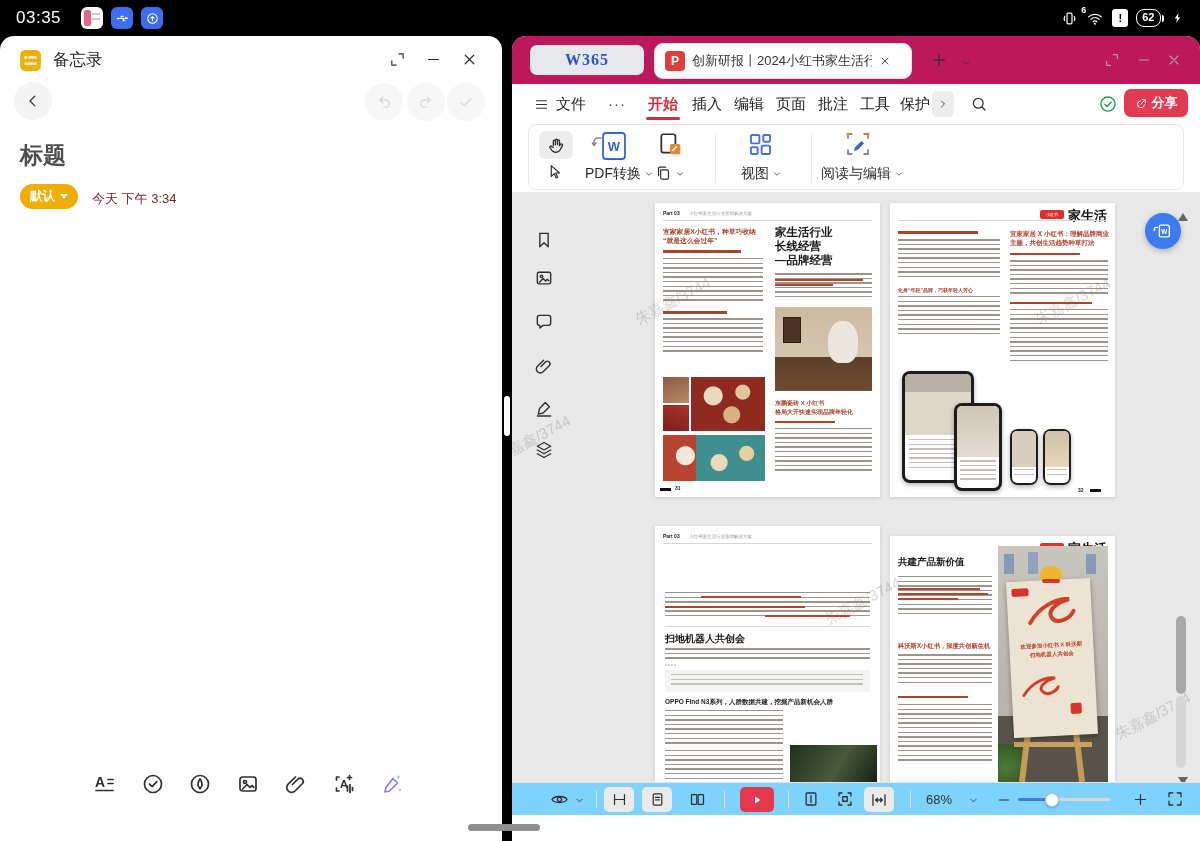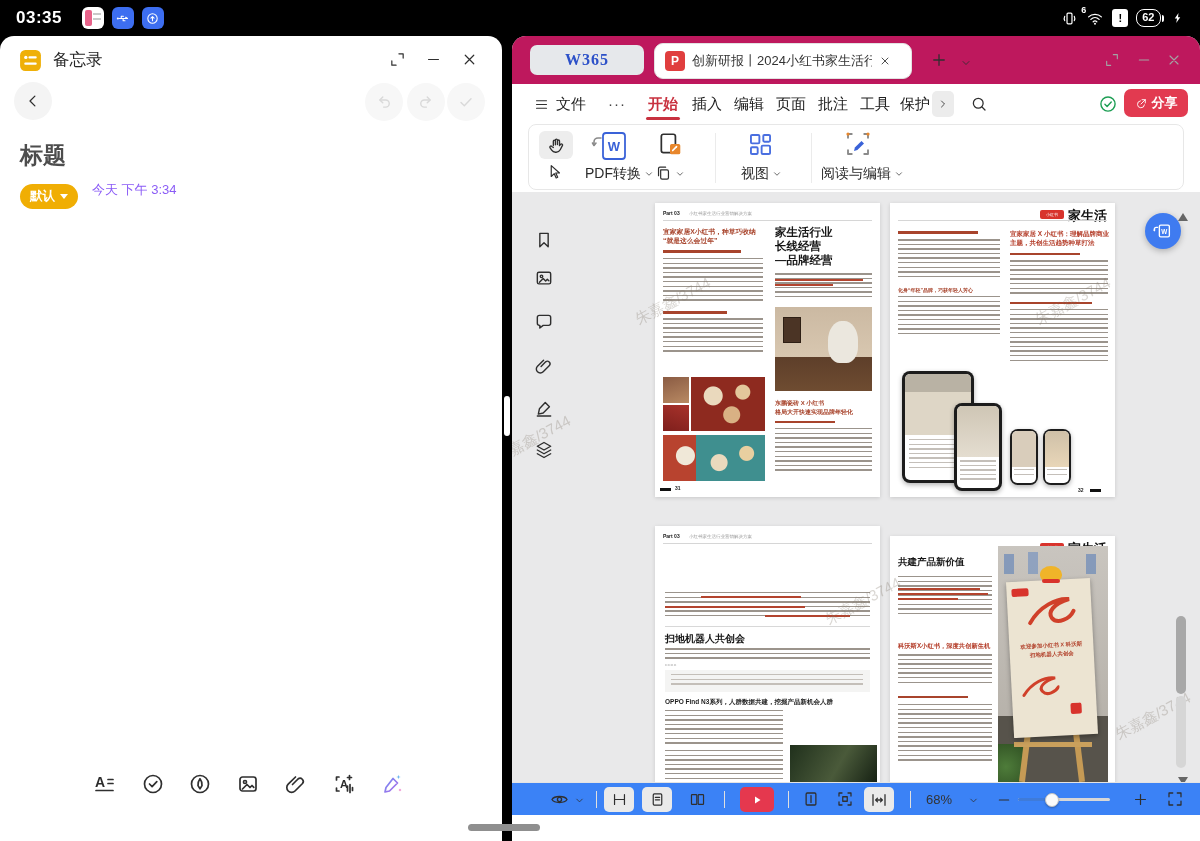--- a/index.html
+++ b/index.html
@@ -5,21 +5,21 @@
 *{margin:0;padding:0;box-sizing:border-box}
 html,body{width:1200px;height:841px;overflow:hidden}
 body{background:#000;font-family:"Liberation Sans","DejaVu Sans",sans-serif;position:relative}
 .abs{position:absolute}
 .win{position:absolute;top:36px;height:805px;background:#fff;overflow:hidden;border-radius:14px 14px 0 0}
 .win-left{left:0;width:502px}
 .win-right{left:512px;width:688px}
 
 .statusbar{position:absolute;top:0;left:0;width:1200px;height:36px;background:#000;color:#fff;display:flex;align-items:center;justify-content:space-between;padding:0 16px}
 .sb-left,.sb-right{display:flex;align-items:center;gap:8px}
-.sb-time{font-size:17px;font-weight:bold;letter-spacing:.5px;margin-right:12px}
+.sb-time{font-size:17px;font-weight:normal;letter-spacing:.5px;margin-right:12px}
 .sb-app{width:22px;height:22px;border-radius:6px;display:flex;align-items:center;justify-content:center}
 .sb-app-blue{background:#3d6ef0}
 .sb-app-notes{background:#fff;position:relative;overflow:hidden}
 .sb-app-notes i{position:absolute;left:3px;top:3px;width:7px;height:16px;background:#e8638a;border-radius:2px}
 .sb-app-notes em{position:absolute;right:3px;top:6px;width:8px;height:2px;background:#c9c9c9}
 .sb-app-notes em+em{top:11px}
 .battery{display:flex;align-items:center}
 .batt-body{border:1.5px solid #fff;border-radius:8px;padding:0 5px;font-size:11px;font-weight:bold;height:18px;line-height:15px}
 .batt-cap{width:2.5px;height:7px;background:#fff;border-radius:0 2px 2px 0;margin-left:1px}
 
@@ -29,21 +29,21 @@
 .icg{stroke:#1d9e54}
 .icgr{stroke:#a3a3a3}
 .icd{stroke:#d9d9d9}
 
 .n-header{position:absolute;top:0;left:0;right:16px;height:48px;display:flex;align-items:center}
 .n-apptitle{font-size:16.5px;color:#262626;margin-left:10px}
 .circle-btn{position:absolute;width:38px;height:38px;border-radius:50%;background:#f4f4f4;display:flex;align-items:center;justify-content:center}
 .n-title{position:absolute;left:20px;top:104px;font-size:23px;font-weight:bold;color:#4d4d4d}
 .n-pill{position:absolute;left:20px;top:148px;height:25px;padding:0 10px;background:#f0ae04;border-radius:13px;color:#fff;font-size:12.5px;font-weight:bold;display:flex;align-items:center;gap:5px}
 .caret-w{width:0;height:0;border-left:4px solid transparent;border-right:4px solid transparent;border-top:5px solid #fff}
-.n-time{position:absolute;left:92px;top:145px;font-size:13px;color:#8b5cf6}
+.n-time{position:absolute;left:92px;top:154px;font-size:13px;color:#7f1d1d}
 .n-tool{position:absolute;top:736px;width:24px;height:24px}
 
 .w-titlebar{position:absolute;top:0;left:0;right:0;height:48px;background:#be185d}
 .w-logo{position:absolute;left:18px;top:9px;width:114px;height:30px;background:#e6e8eb;border-radius:7px;color:#2c50c8;font-size:16px;font-weight:bold;letter-spacing:1px;display:flex;align-items:center;justify-content:center;font-family:"Liberation Serif","DejaVu Serif",serif}
 .w-tab{position:absolute;left:142px;top:7px;width:258px;height:36px;background:#fff;border:1px solid #e2e2e2;border-radius:9px;box-shadow:0 1px 2px rgba(0,0,0,.06);display:flex;align-items:center;padding:0 10px;gap:7px}
 .w-tab-badge{width:20px;height:20px;background:#e03e3e;border-radius:4px;color:#fff;font-size:12px;font-weight:bold;display:flex;align-items:center;justify-content:center;flex:none}
 .w-tab-title{font-size:13px;color:#333;white-space:nowrap;overflow:hidden;max-width:180px}
 .w-ribbon{position:absolute;top:50px;left:0;right:0;height:36px;background:#fff}
 .rb-item{position:absolute;top:0;height:36px;line-height:36px;font-size:15px;color:#212121}
 .rb-active{color:#c8313f;font-weight:bold}
@@ -61,21 +61,21 @@
 .pg-rule{position:absolute;left:8px;top:17px;width:209px;height:1px;background:#d6d6d6}
 .sk{background-image:repeating-linear-gradient(to bottom,#9b948c 0,#9b948c 1.5px,transparent 1.5px,transparent 4.6px)}
 .sk-l{background-image:repeating-linear-gradient(to bottom,#c4bfb9 0,#c4bfb9 1.5px,transparent 1.5px,transparent 4.6px)}
 .rs{position:absolute;background:#b3442e;height:2px}
 .brb{position:absolute;background:#a8442c;height:2.5px}
 .brand-badge{position:absolute;width:24px;height:9px;background:#d8332c;border-radius:2px;color:#fff;font-size:4px;display:flex;align-items:center;justify-content:center}
 .brand-name{position:absolute;font-size:13px;font-weight:bold;color:#141414}
 .phone{position:absolute;background:#1c1c1c;border-radius:8px;padding:3px;box-shadow:0 2px 5px rgba(0,0,0,.3)}
 .phone .scr{width:100%;height:100%;border-radius:5px;overflow:hidden;background:#fff}
 .wm{position:absolute;color:rgba(130,118,105,.3);font-size:15px;white-space:nowrap;transform:rotate(-28deg);pointer-events:none}
-.w-bottombar{position:absolute;left:0;right:0;top:746px;height:33px;background:#3b82f6;border-top:1px solid #e4e4e4}
+.w-bottombar{position:absolute;left:0;right:0;top:746px;height:33px;background:#7dd3fc;border-top:1px solid #e4e4e4}
 .bb-btn{position:absolute;top:4px;height:25px;border-radius:5px;display:flex;align-items:center;justify-content:center}
 .bb-sel{background:#eaeaea}
 .bbdiv{position:absolute;top:8px;width:1px;height:17px;background:#e0e0e0}
 .divider-pill{position:absolute;left:504px;top:396px;width:6px;height:40px;background:#fff;border-radius:3px;box-shadow:0 0 3px rgba(0,0,0,.4)}
 .home-handle{position:absolute;left:468px;top:824px;width:72px;height:7px;background:#8f8f8f;border-radius:4px;z-index:50}
 .fab{position:absolute;left:633px;top:21px;width:36px;height:36px;border-radius:50%;background:#3f7bf0;box-shadow:0 2px 6px rgba(0,0,0,.25);display:flex;align-items:center;justify-content:center}
 .bigchar{font-weight:bold;color:#161616}
 </style>
 </head>
 <body>

